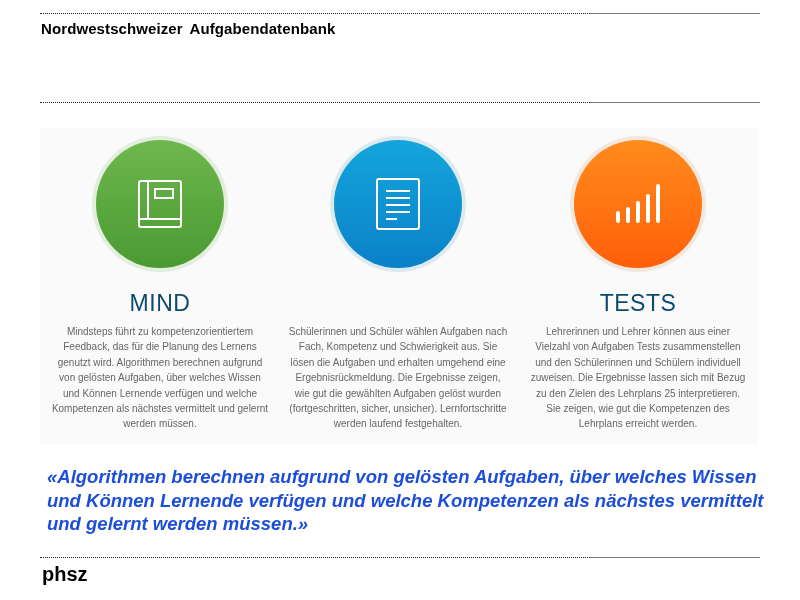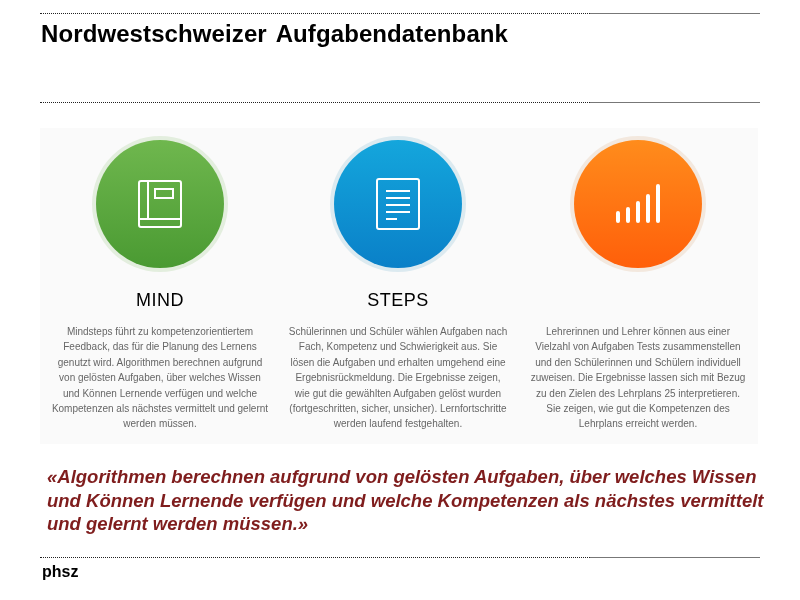--- a/index.html
+++ b/index.html
@@ -2,33 +2,33 @@
 <html><head>
 <meta charset="utf-8">
 <style>
   html, body { margin: 0; padding: 0; }
   body { width: 800px; height: 600px; background: #ffffff; position: relative; overflow: hidden; font-family: "Liberation Sans", sans-serif; }
   .rule { position: absolute; left: 40px; width: 720px; height: 0; border-top: 1px dotted #222; }
   .rule::after { content: ""; position: absolute; right: 0; top: -1px; width: 170px; border-top: 1px solid #777; }
   #rule-top { top: 13px; }
   #rule-mid { top: 102px; }
   #rule-bot { top: 557px; }
-  .title { position: absolute; left: 41px; top: 20px; font-size: 24px; font-weight: bold; color: #000; letter-spacing: 0.1px; word-spacing: 3px; }
+  .title { position: absolute; left: 41px; top: 20px; font-size: 15px; font-weight: bold; color: #000; letter-spacing: 0.1px; word-spacing: 3px; }
   .panel { position: absolute; left: 40px; top: 128px; width: 718px; height: 316px; background: #fafafa; }
   .col { position: absolute; top: 0; width: 240px; height: 316px; text-align: center; }
   .col1 { left: 0px; } .col2 { left: 238px; } .col3 { left: 478px; }
   .ring { position: absolute; left: 50%; top: 8px; width: 136px; height: 136px; margin-left: -68px; border-radius: 50%; }
   .circle { position: absolute; left: 4px; top: 4px; width: 128px; height: 128px; border-radius: 50%; display: flex; align-items: center; justify-content: center; }
   .ring-green { background: #e3eede; } .circle-green { background: linear-gradient(180deg, #6fb74e 0%, #4a9a32 100%); }
   .ring-blue { background: #dceaf0; } .circle-blue { background: linear-gradient(180deg, #14a6dc 0%, #0a80c8 100%); }
   .ring-orange { background: #f3e8de; } .circle-orange { background: linear-gradient(180deg, #ff8c1c 0%, #ff5f0a 100%); }
-  .heading { position: absolute; left: 0; top: 162px; width: 100%; font-size: 18px; color: #000000; letter-spacing: 0.5px; }
+  .heading { position: absolute; left: 0; top: 162px; width: 100%; font-size: 23px; color: #0c4a6e; letter-spacing: 0.5px; }
   .desc { position: absolute; left: 10px; top: 196px; width: 220px; font-size: 10px; line-height: 15.4px; color: #666; }
-  .quote { position: absolute; left: 47px; top: 465px; width: 720px; font-size: 18.5px; line-height: 23.5px; font-weight: bold; font-style: italic; color: #7f1d1d; }
-  .footer { position: absolute; left: 42px; top: 563px; font-size: 16px; font-weight: bold; color: #000; }
+  .quote { position: absolute; left: 47px; top: 465px; width: 720px; font-size: 18.5px; line-height: 23.5px; font-weight: bold; font-style: italic; color: #1d4ed8; }
+  .footer { position: absolute; left: 42px; top: 563px; font-size: 20px; font-weight: bold; color: #000; }
 </style>
 </head>
 <body>
 
 <div class="rule" id="rule-top"></div>
 <div class="title">Nordwestschweizer  Aufgabendatenbank</div>
 <div class="rule" id="rule-mid"></div>
 
 <div class="panel">
   <div class="col col1">
@@ -52,36 +52,36 @@
         <svg width="46" height="54" viewBox="0 0 46 54" fill="none" stroke="#fff" stroke-width="2">
           <rect x="2" y="2" width="42" height="50" rx="2"></rect>
           <line x1="11" y1="14" x2="35" y2="14"></line>
           <line x1="11" y1="21" x2="35" y2="21"></line>
           <line x1="11" y1="28" x2="35" y2="28"></line>
           <line x1="11" y1="35" x2="35" y2="35"></line>
           <line x1="11" y1="42" x2="22" y2="42"></line>
         </svg>
       </div>
     </div>
-    <div class="heading">STEPS</div>
     <div class="desc">Schülerinnen und Schüler wählen Aufgaben nach Fach, Kompetenz und Schwierigkeit aus. Sie lösen die Aufgaben und erhalten umgehend eine Ergebnisrückmeldung. Die Ergebnisse zeigen, wie gut die gewählten Aufgaben gelöst wurden (fortgeschritten, sicher, unsicher). Lernfortschritte werden laufend festgehalten.</div>
   </div>
 
   <div class="col col3">
     <div class="ring ring-orange">
       <div class="circle circle-orange">
         <svg width="50" height="42" viewBox="0 0 50 42" fill="none" stroke="#fff" stroke-width="4" stroke-linecap="round">
           <line x1="5" y1="30" x2="5" y2="38"></line>
           <line x1="15" y1="26" x2="15" y2="38"></line>
           <line x1="25" y1="20" x2="25" y2="38"></line>
           <line x1="35" y1="13" x2="35" y2="38"></line>
           <line x1="45" y1="3" x2="45" y2="38"></line>
         </svg>
       </div>
     </div>
+    <div class="heading">TESTS</div>
     <div class="desc">Lehrerinnen und Lehrer können aus einer Vielzahl von Aufgaben Tests zusammenstellen und den Schülerinnen und Schülern individuell zuweisen. Die Ergebnisse lassen sich mit Bezug zu den Zielen des Lehrplans 25 interpretieren. Sie zeigen, wie gut die Kompetenzen des Lehrplans erreicht werden.</div>
   </div>
 </div>
 
 <div class="quote">«Algorithmen berechnen aufgrund von gelösten Aufgaben, über welches Wissen und Können Lernende verfügen und welche Kompetenzen als nächstes vermittelt und gelernt werden müssen.»</div>
 
 <div class="rule" id="rule-bot"></div>
 <div class="footer">phsz</div>
 
 </body></html>

